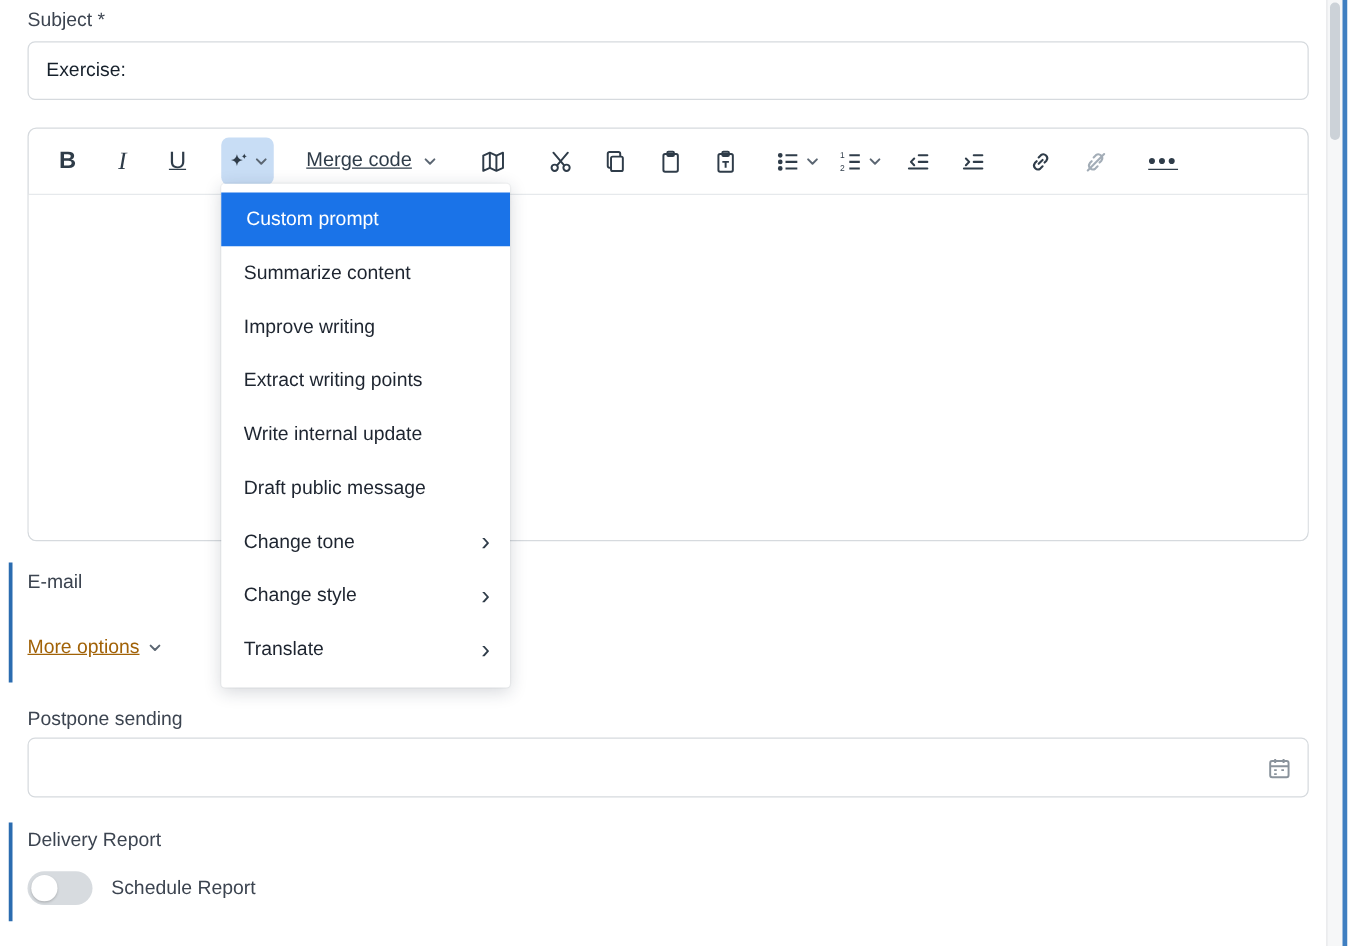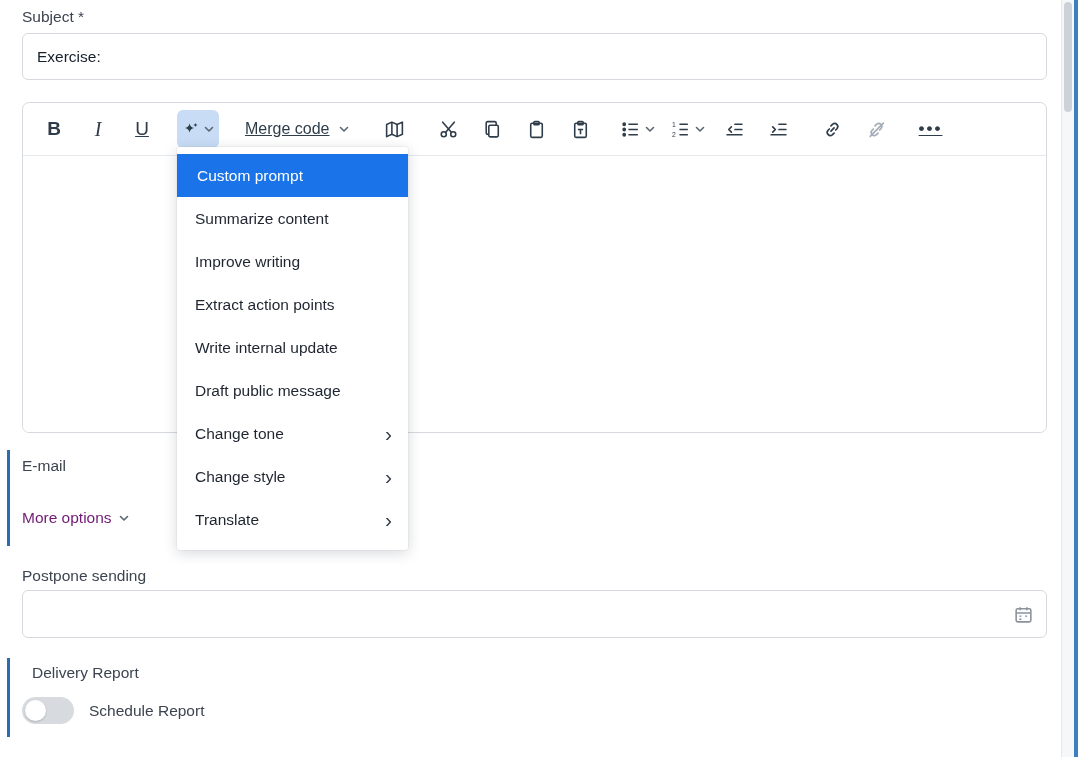--- a/index.html
+++ b/index.html
@@ -49,21 +49,21 @@
     border-radius:3px;padding:7px 0 9px 0;
   }
   .menu-item{
     height:43px;display:flex;align-items:center;justify-content:space-between;
     padding:0 16px 0 18px;font-size:15.5px;color:#1e2530;cursor:pointer;
   }
   .menu-item.selected{background:var(--accent,#1a73e8);color:#fff;padding-left:20px;}
   .submenu-arrow{font-size:21px;color:#2f3c49;line-height:1;}
   
   .accent-bar{left:7px;width:3px;background:var(--section-bar,#2b6cb0);}
-  .more-options{display:flex;align-items:center;gap:6px;color:#701a75;font-size:15.5px;cursor:pointer;}
+  .more-options{display:flex;align-items:center;gap:6px;color:#a16207;font-size:15.5px;cursor:pointer;text-decoration:underline;}
   .more-options svg{width:12px;height:12px;}
   .input-wrap{left:22px;top:590px;width:1025px;height:48px;}
   .input-wrap .text-input{width:100%;height:100%;}
   .cal-btn{
     position:absolute;right:12px;top:12px;width:24px;height:24px;border:none;background:transparent;
     color:#8a939c;cursor:pointer;padding:0;display:flex;align-items:center;justify-content:center;
   }
   .cal-btn svg{width:21px;height:21px;}
   
   .toggle-row{left:22px;top:697px;display:flex;align-items:center;gap:15px;}
@@ -238,21 +238,21 @@
     <div class="menu-item selected">
       <span>Custom prompt</span>
     </div>
     <div class="menu-item">
       <span>Summarize content</span>
     </div>
     <div class="menu-item">
       <span>Improve writing</span>
     </div>
     <div class="menu-item">
-      <span>Extract action points</span>
+      <span>Extract writing points</span>
     </div>
     <div class="menu-item">
       <span>Write internal update</span>
     </div>
     <div class="menu-item">
       <span>Draft public message</span>
     </div>
     <div class="menu-item">
       <span>Change tone</span>
       <span class="submenu-arrow">›</span>
@@ -286,21 +286,21 @@
       <svg viewBox="0 0 20 20" fill="none" stroke="currentColor" stroke-width="1.5">
         <rect x="3" y="4.5" width="14" height="12.5" rx="1.5"></rect>
         <path d="M3 8.5h14M6.8 3v3M13.2 3v3"></path>
         <path d="M6 11.5h2M6 14.5h2M11.5 11.5h2" stroke-width="1.3"></path>
       </svg>
     </span>
   </button>
 </div>
 
 <div class="abs accent-bar" style="top:658px;height:79px;"></div>
-<div class="abs field-label" style="left:32px;top:664px;">Delivery Report</div>
+<div class="abs field-label" style="left:22px;top:664px;">Delivery Report</div>
 <div class="abs toggle-row">
   <div class="toggle" id="schedule-toggle">
     <div class="knob"></div>
   </div>
   <span class="field-label">Schedule Report</span>
 </div>
 
 <div class="abs scrollbar">
   <div class="scroll-thumb"></div>
 </div>

